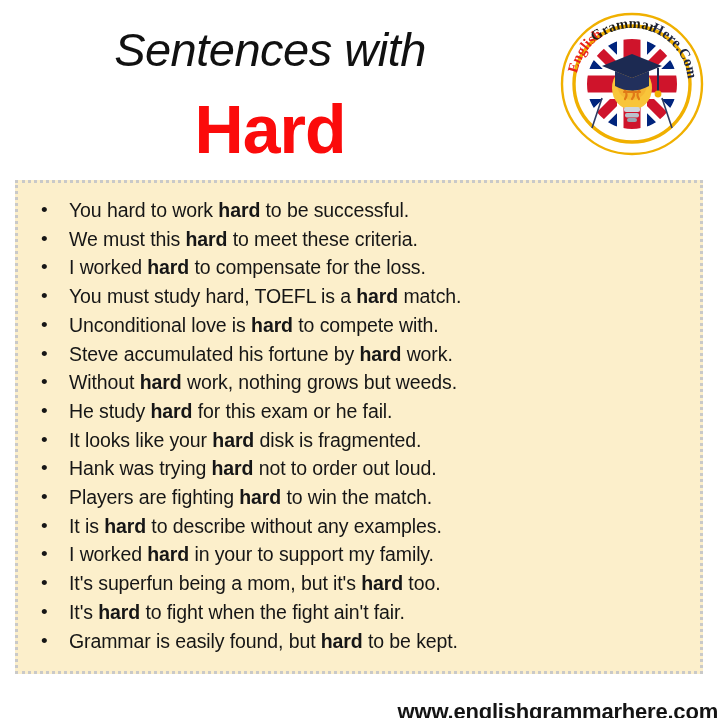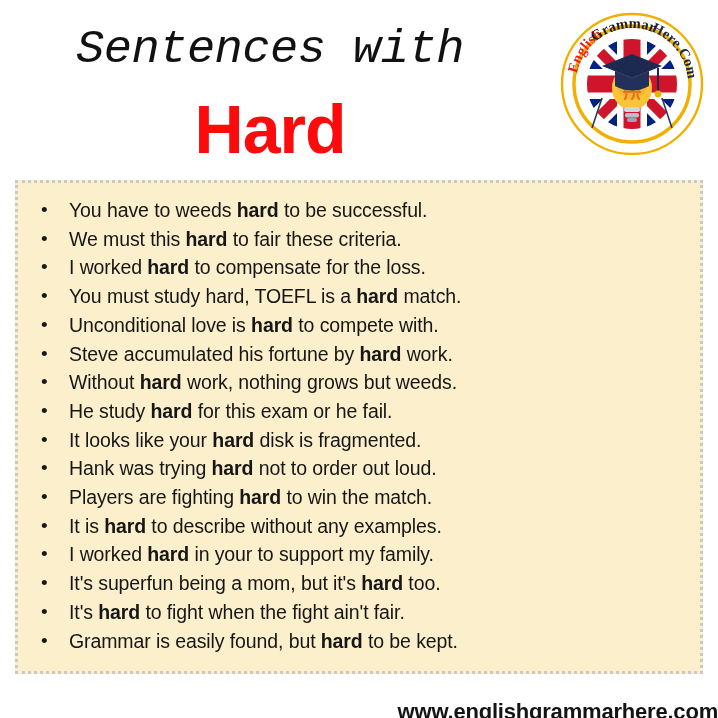--- a/index.html
+++ b/index.html
@@ -23,21 +23,21 @@
     width: 718px;
   }
   .title-block {
     position: absolute;
     left: 0;
     top: 0;
     width: 540px;
     text-align: center;
   }
   .title-line1 {
-    font-family: Liberation Mono, monospace;
+    font-family: Liberation Sans, sans-serif;
     font-style: italic;
     font-weight: 400;
     font-size: 47px;
     line-height: 1;
     color: #111111;
     letter-spacing: -0.5px;
     margin-top: 26px;
     white-space: nowrap;
   }
   .title-line2 {
@@ -182,22 +182,22 @@
       <text font-family="Liberation Serif, serif" font-weight="bold" font-size="14.5">
         <textPath href="#arcTop" startOffset="61%" fill="#1b2340">Here.Com</textPath>
       </text>
     </svg>
   </div>
 
 </div>
 
 <div class="list-box">
   <ul class="list" id="sentence-list">
-      <li><span class="bullet">•</span><span>You have to weeds </span><b>hard</b><span> to be successful.</span></li>
-      <li><span class="bullet">•</span><span>We must this </span><b>hard</b><span> to fair these criteria.</span></li>
+      <li><span class="bullet">•</span><span>You hard to work </span><b>hard</b><span> to be successful.</span></li>
+      <li><span class="bullet">•</span><span>We must this </span><b>hard</b><span> to meet these criteria.</span></li>
       <li><span class="bullet">•</span><span>I worked </span><b>hard</b><span> to compensate for the loss.</span></li>
       <li><span class="bullet">•</span><span>You must study hard, TOEFL is a </span><b>hard</b><span> match.</span></li>
       <li><span class="bullet">•</span><span>Unconditional love is </span><b>hard</b><span> to compete with.</span></li>
       <li><span class="bullet">•</span><span>Steve accumulated his fortune by </span><b>hard</b><span> work.</span></li>
       <li><span class="bullet">•</span><span>Without </span><b>hard</b><span> work, nothing grows but weeds.</span></li>
       <li><span class="bullet">•</span><span>He study </span><b>hard</b><span> for this exam or he fail.</span></li>
       <li><span class="bullet">•</span><span>It looks like your </span><b>hard</b><span> disk is fragmented.</span></li>
       <li><span class="bullet">•</span><span>Hank was trying </span><b>hard</b><span> not to order out loud.</span></li>
       <li><span class="bullet">•</span><span>Players are fighting </span><b>hard</b><span> to win the match.</span></li>
       <li><span class="bullet">•</span><span>It is </span><b>hard</b><span> to describe without any examples.</span></li>

